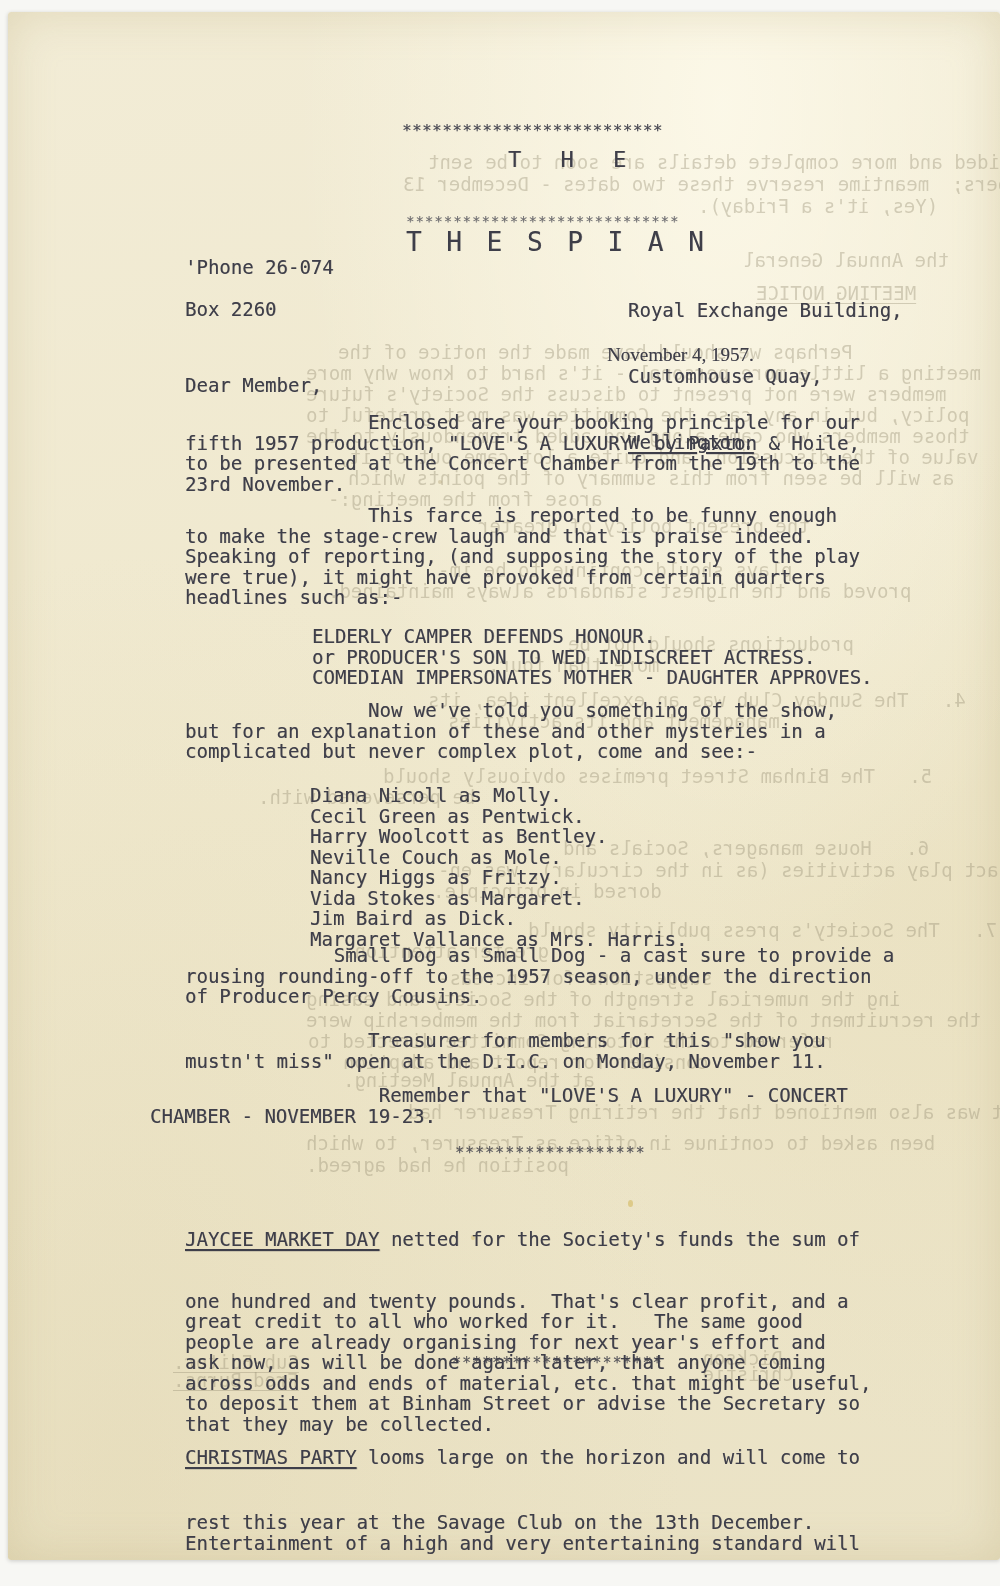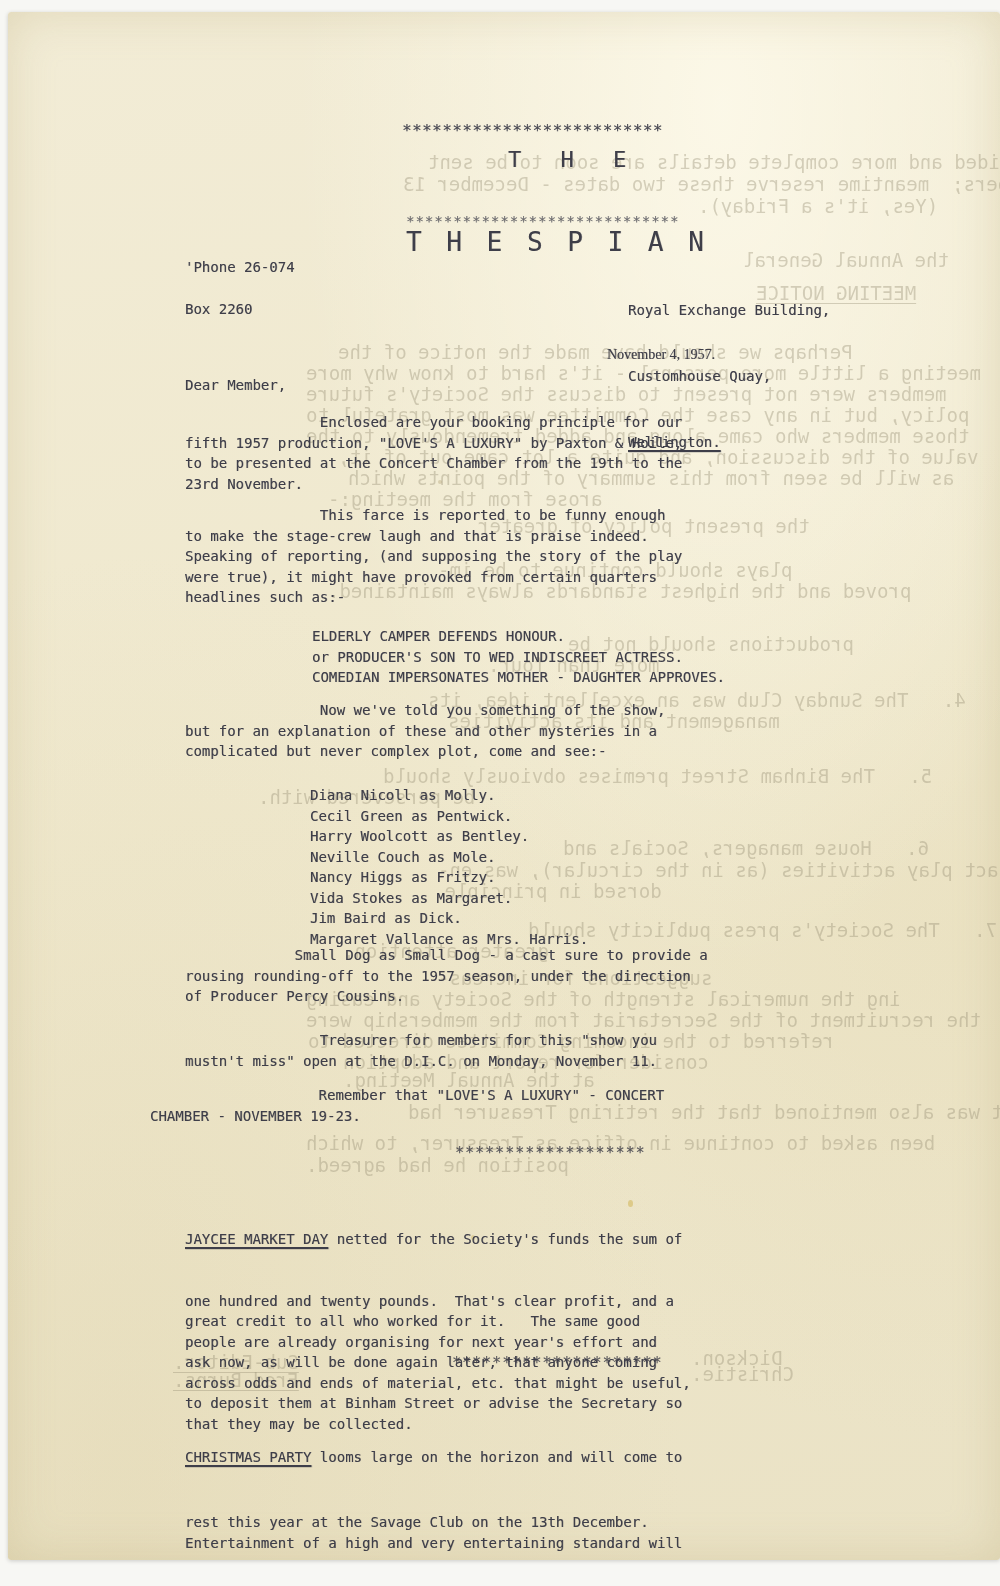--- a/index.html
+++ b/index.html
@@ -14,21 +14,21 @@
     background:
       radial-gradient(ellipse at 72% 6%, rgba(255,252,238,0.75), rgba(255,252,238,0) 42%),
       radial-gradient(ellipse at 12% 96%, rgba(220,207,165,0.30), rgba(220,207,165,0) 45%),
       radial-gradient(ellipse at 96% 60%, rgba(226,213,170,0.25), rgba(226,213,170,0) 38%),
       linear-gradient(168deg, #f2ecd6 0%, #efe8cd 48%, #eae2c5 100%);
     box-shadow: inset 0 0 46px rgba(186,170,122,0.32), 0 1px 4px rgba(0,0,0,0.18);
     border-radius:3px;
     overflow:hidden;
   }
   .txt {
-    position:absolute; color:#3e3e49; font-size:14px; line-height:20.5px;
+    position:absolute; color:#3e3e49; font-size:19px; line-height:20.5px;
     white-space:pre; text-shadow:0.4px 0.4px 0.4px rgba(62,62,73,0.45);
   }
   .line { white-space:pre; }
   .u { text-decoration:underline; text-underline-offset:3px; text-decoration-thickness:1.6px; }
   .t1 { font-size:22px; letter-spacing:13px;margin-left:38px; }
   .t2 { font-size:26px; letter-spacing:4.5px;margin-top:48px; }
   .stars { font-size:16px; letter-spacing:0.4px; color:#4a4a54; }
   .stars-sub { font-size:14px; letter-spacing:1px; opacity:0.8; }
   .sep { font-size:15px; letter-spacing:1px; opacity:0.85; }
   .addr { line-height:22px; }

